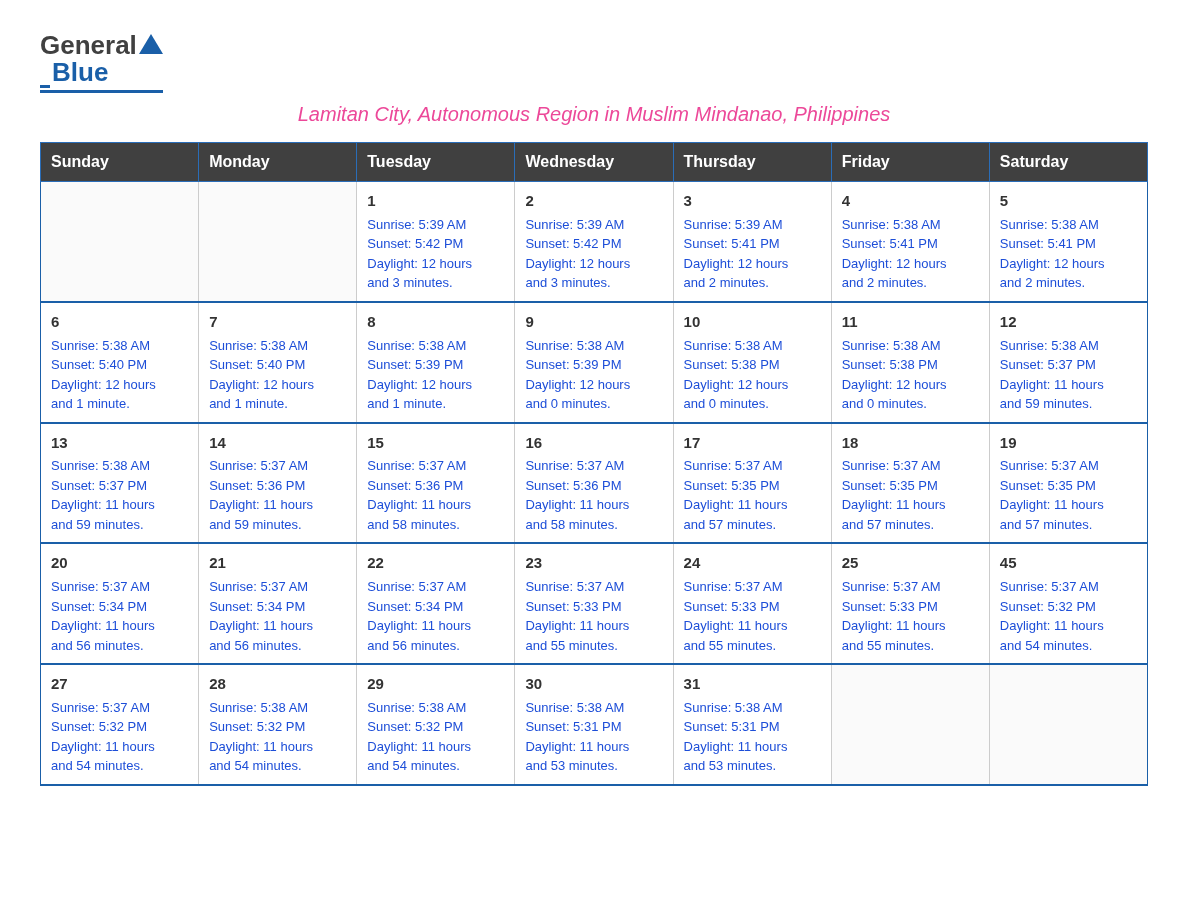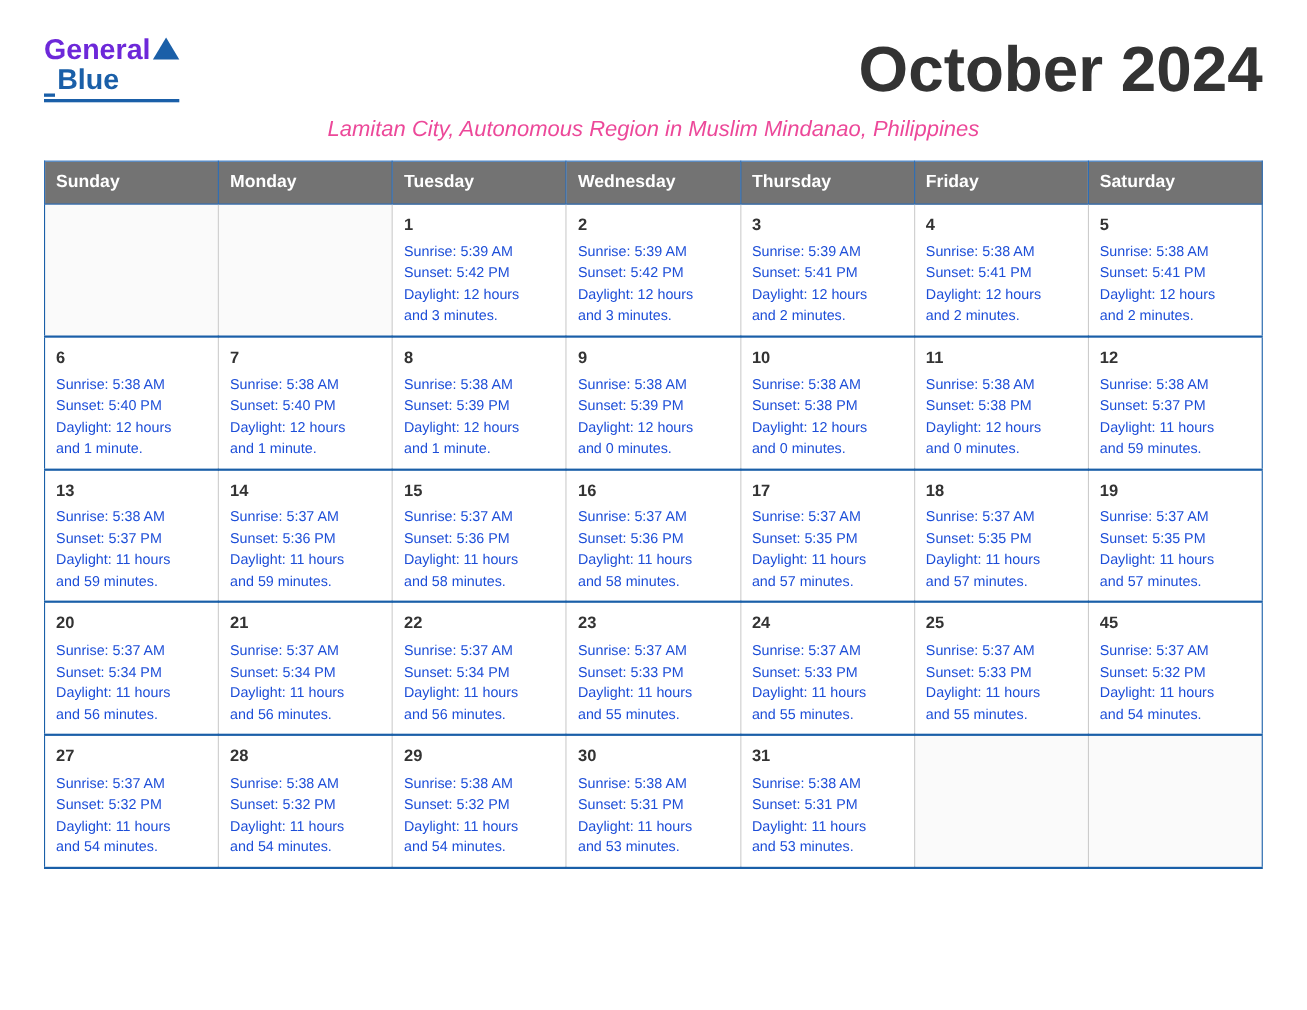--- a/index.html
+++ b/index.html
@@ -21,21 +21,21 @@
       flex-direction: column;
       align-items: flex-start;
     }
     .logo-text {
       display: flex;
       align-items: center;
     }
     .logo-general {
       font-size: 26px;
       font-weight: bold;
-      color: #6d28d9;
+      color: #404040;
     }
     .logo-blue {
       font-size: 26px;
       font-weight: bold;
       color: #1a5fa8;
       margin-left: 2px;
     }
     .logo-triangle {
       width: 0;
       height: 0;
@@ -63,21 +63,21 @@
       color: #ec4899;
       margin-bottom: 16px;
       font-style: italic;
     }
     .calendar {
       width: 100%;
       border-collapse: collapse;
       border: 1px solid #1a5fa8;
     }
     .calendar thead tr {
-      background-color: #737373;
+      background-color: #404040;
     }
     .calendar thead th {
       color: #fff;
       font-size: 16px;
       font-weight: bold;
       padding: 10px 10px;
       text-align: left;
       border: 1px solid #2a6db8;
     }
     .calendar tbody tr {
@@ -120,21 +120,20 @@
     <div class="logo-text">
       <span class="logo-general">General</span>
       <div class="logo-triangle"></div>
     </div>
     <div style="display:flex; align-items:flex-end; margin-top:-4px;">
       <div style="width:10px; height:3px; background:#1a5fa8; margin-right:0;"></div>
       <span class="logo-blue">Blue</span>
     </div>
     <div class="logo-line"></div>
   </div>
-  <div class="month-title">October 2024</div>
 </div>
 
 <div class="subtitle">Lamitan City, Autonomous Region in Muslim Mindanao, Philippines</div>
 
 <table class="calendar">
   <thead>
     <tr>
     <th>Sunday</th>
         <th>Monday</th>
         <th>Tuesday</th>

